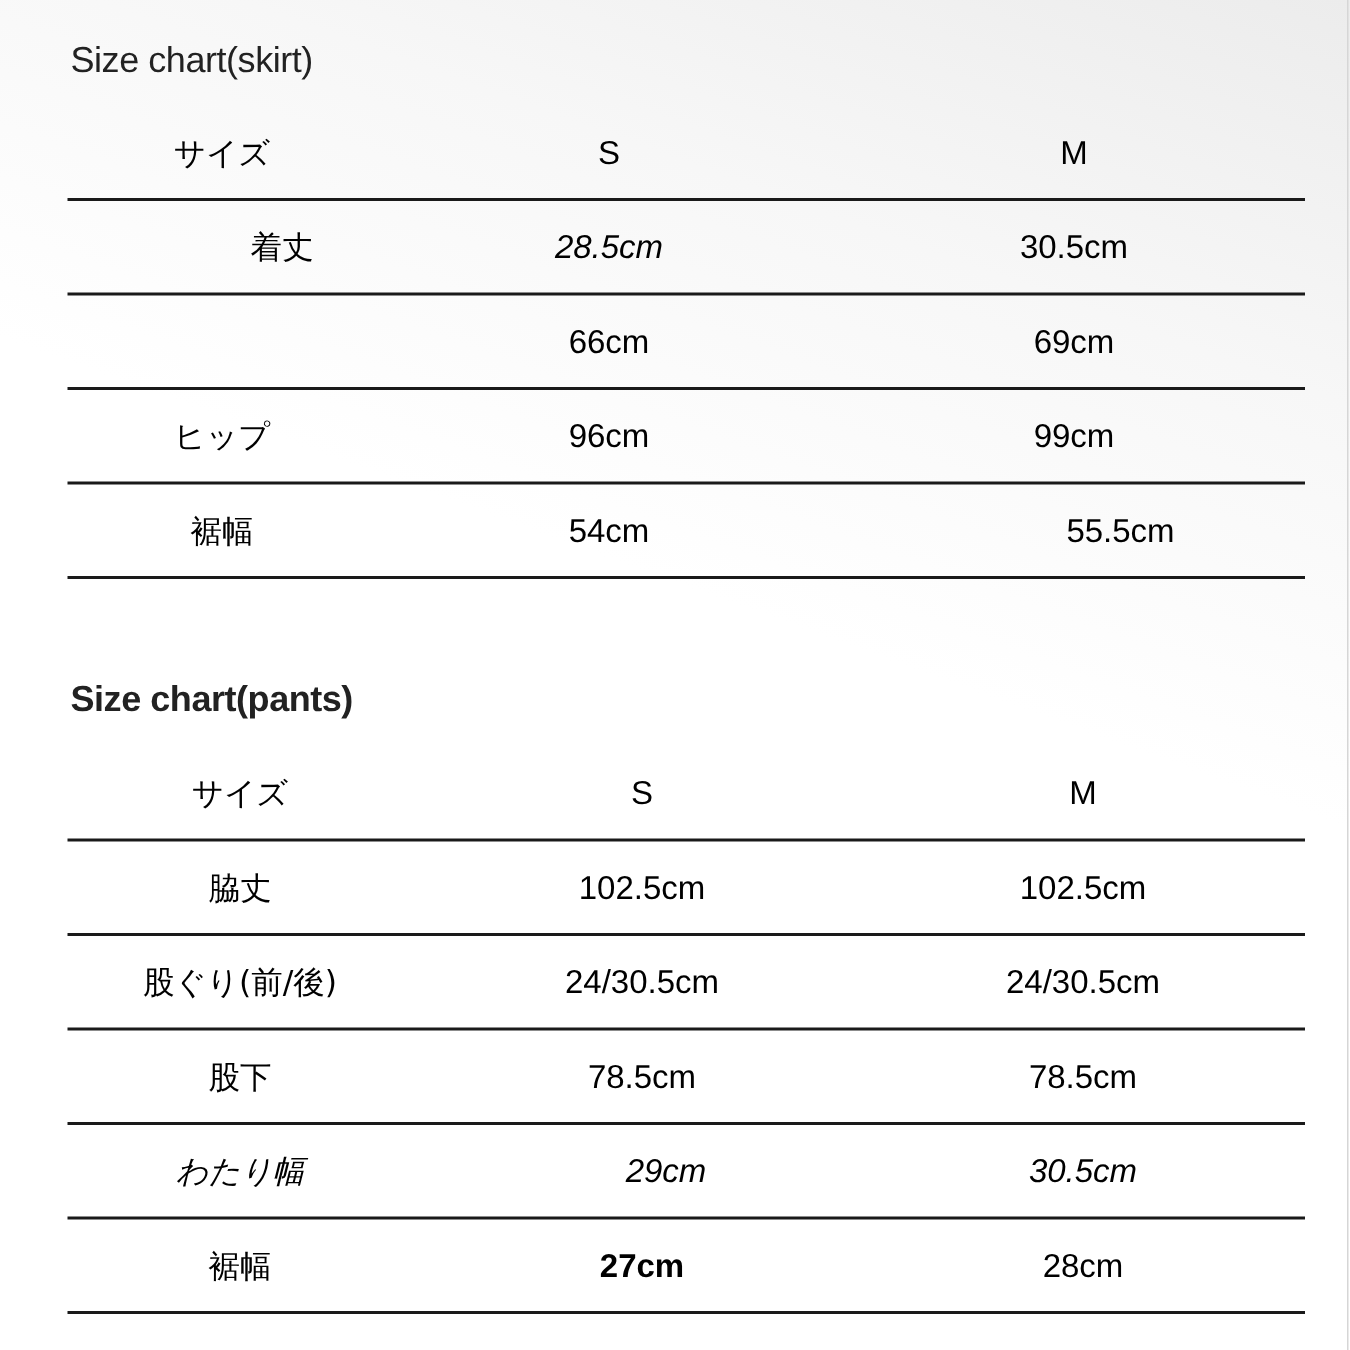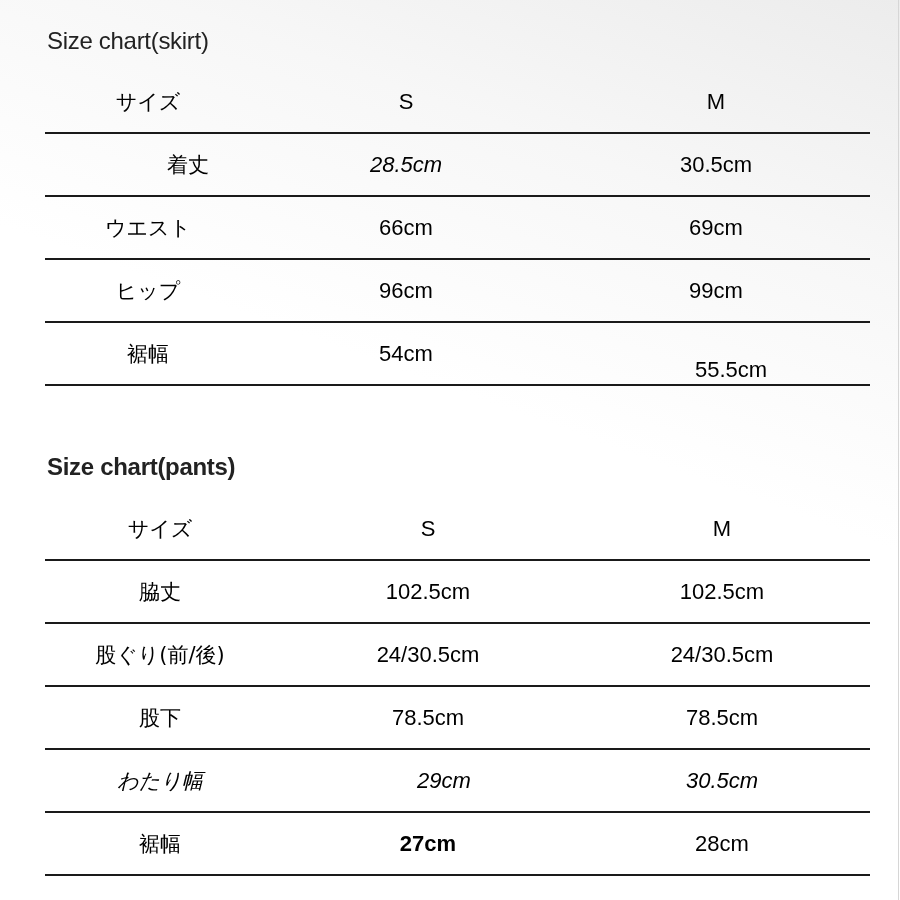--- a/index.html
+++ b/index.html
@@ -49,37 +49,36 @@
   <div class="line" style="top:132px;"></div>
 
   <div class="row" style="top:133px;">
     <div class="cell label" style="left:103px;margin-left:40px;">着丈</div>
     <div class="cell" style="left:361px;font-style:italic;">28.5cm</div>
     <div class="cell" style="left:671px;">30.5cm</div>
   </div>
   <div class="line" style="top:195px;"></div>
 
   <div class="row" style="top:196px;">
-    <div class="cell label" style="left:103px;">ウエスト</div>
     <div class="cell" style="left:361px;">66cm</div>
     <div class="cell" style="left:671px;">69cm</div>
   </div>
   <div class="line" style="top:258px;"></div>
 
   <div class="row" style="top:259px;">
     <div class="cell label" style="left:103px;">ヒップ</div>
     <div class="cell" style="left:361px;">96cm</div>
     <div class="cell" style="left:671px;">99cm</div>
   </div>
   <div class="line" style="top:321px;"></div>
 
   <div class="row" style="top:322px;">
     <div class="cell label" style="left:103px;">裾幅</div>
     <div class="cell" style="left:361px;">54cm</div>
-    <div class="cell" style="left:686px;margin-top:16px;">55.5cm</div>
+    <div class="cell" style="left:702px;">55.5cm</div>
   </div>
   <div class="line" style="top:384px;"></div>
 </div>
 
 <div>
   <div class="title" style="top:453px;font-weight:bold;">Size chart(pants)</div>
 
   <div class="row" style="top:497px;">
     <div class="cell label" style="left:115px;">サイズ</div>
     <div class="cell" style="left:383px;">S</div>

